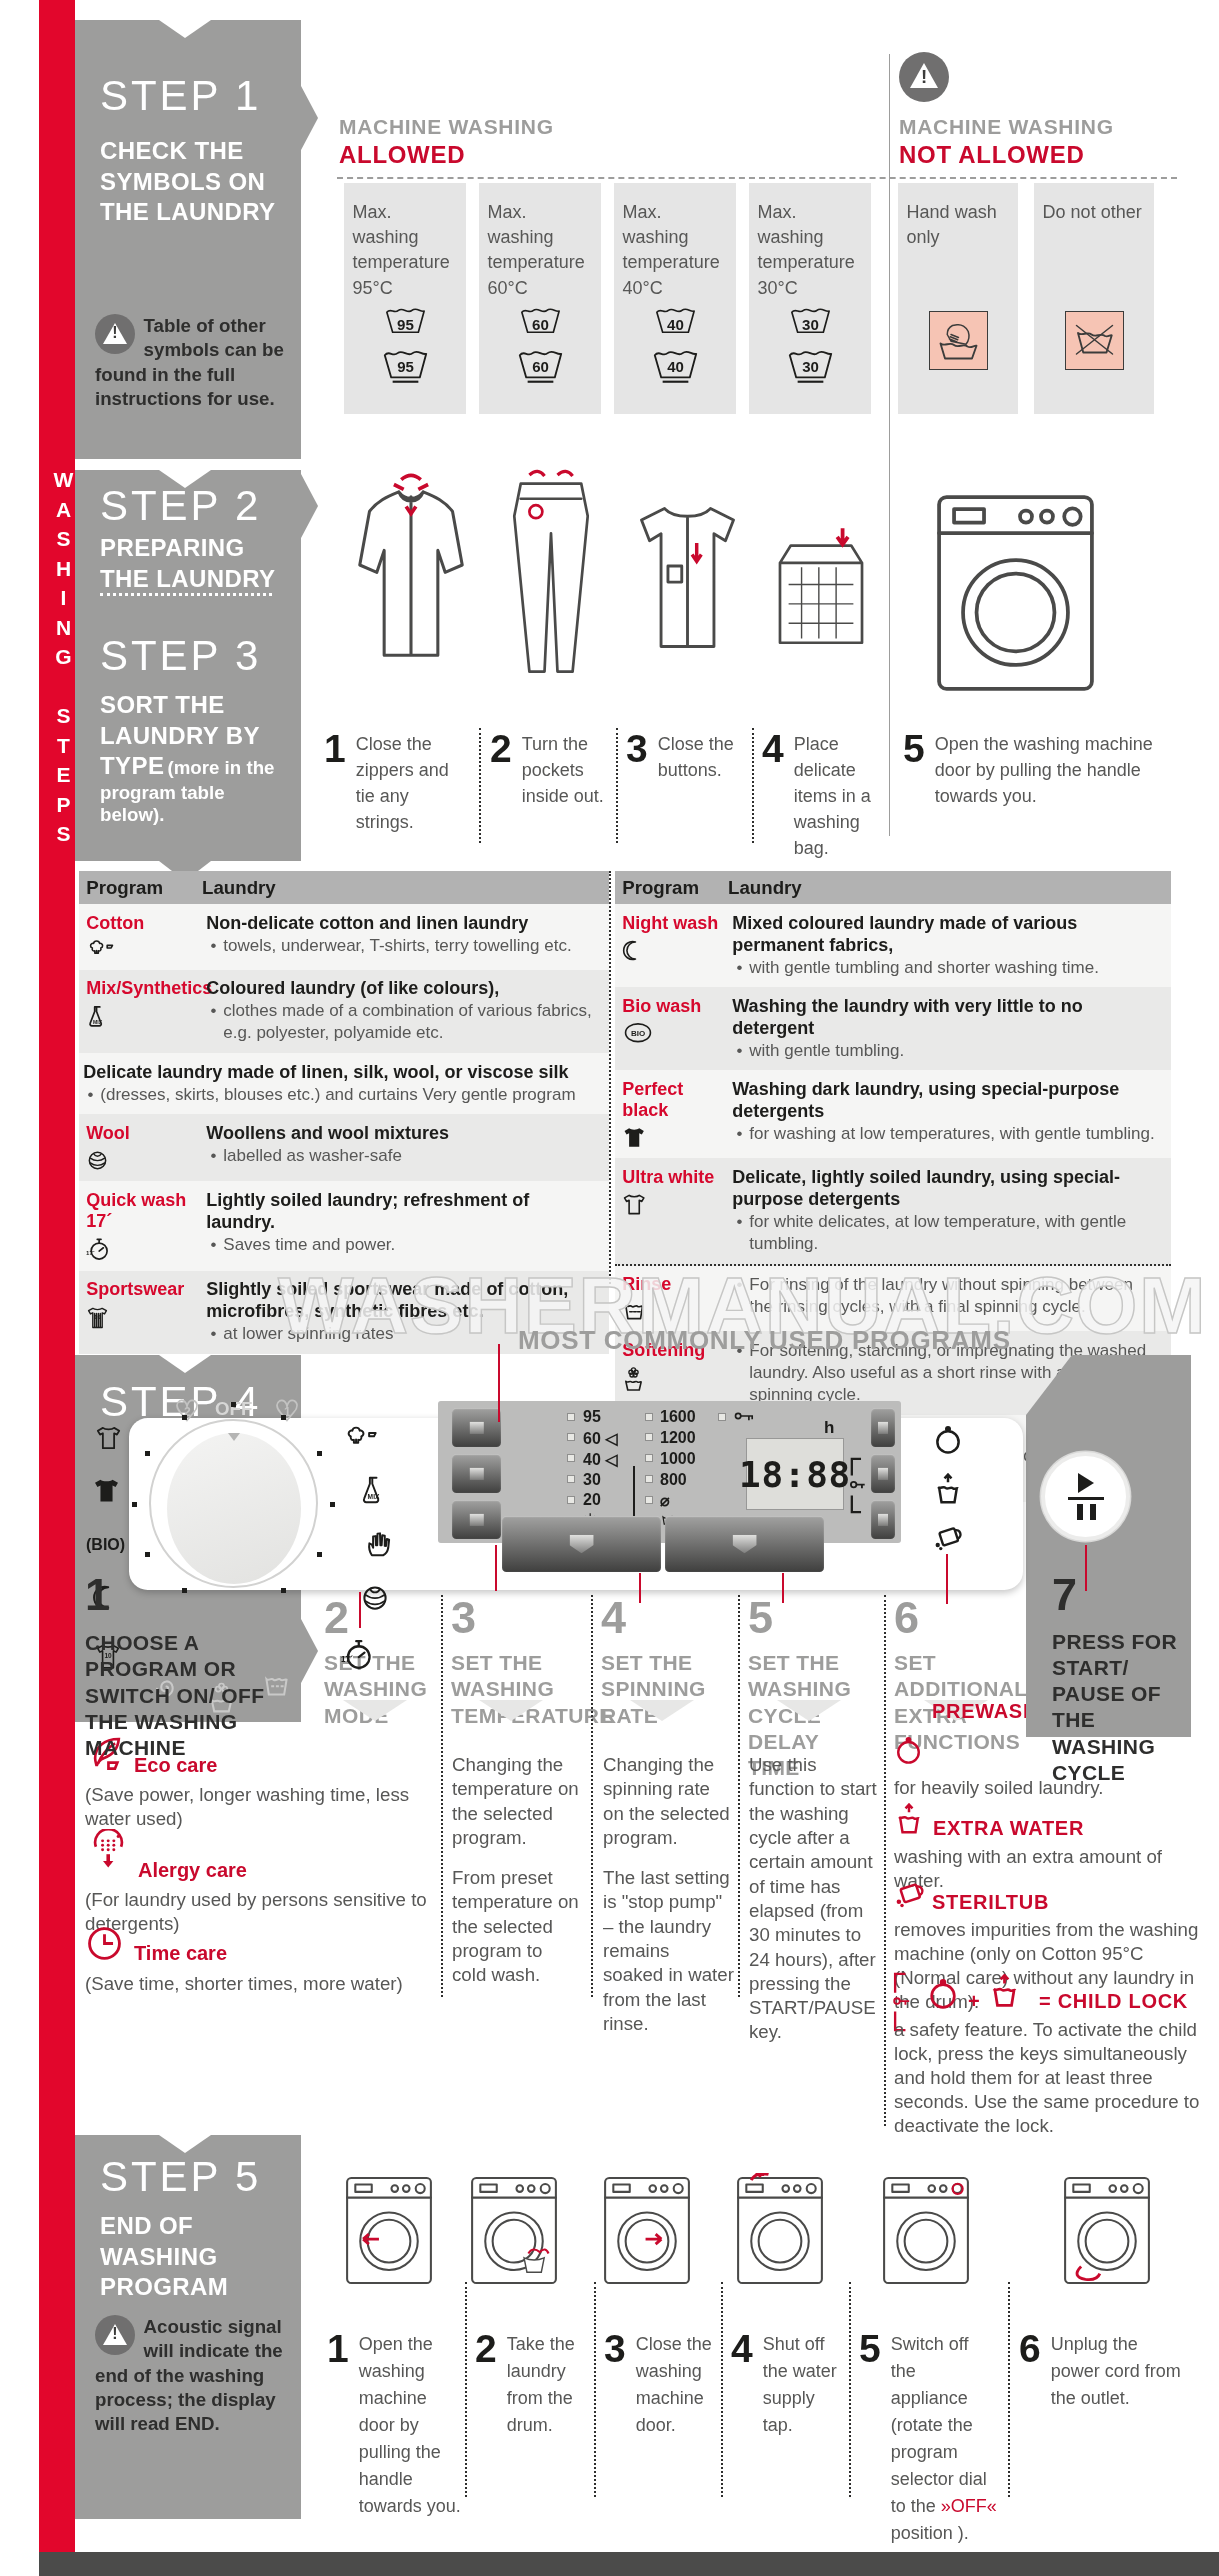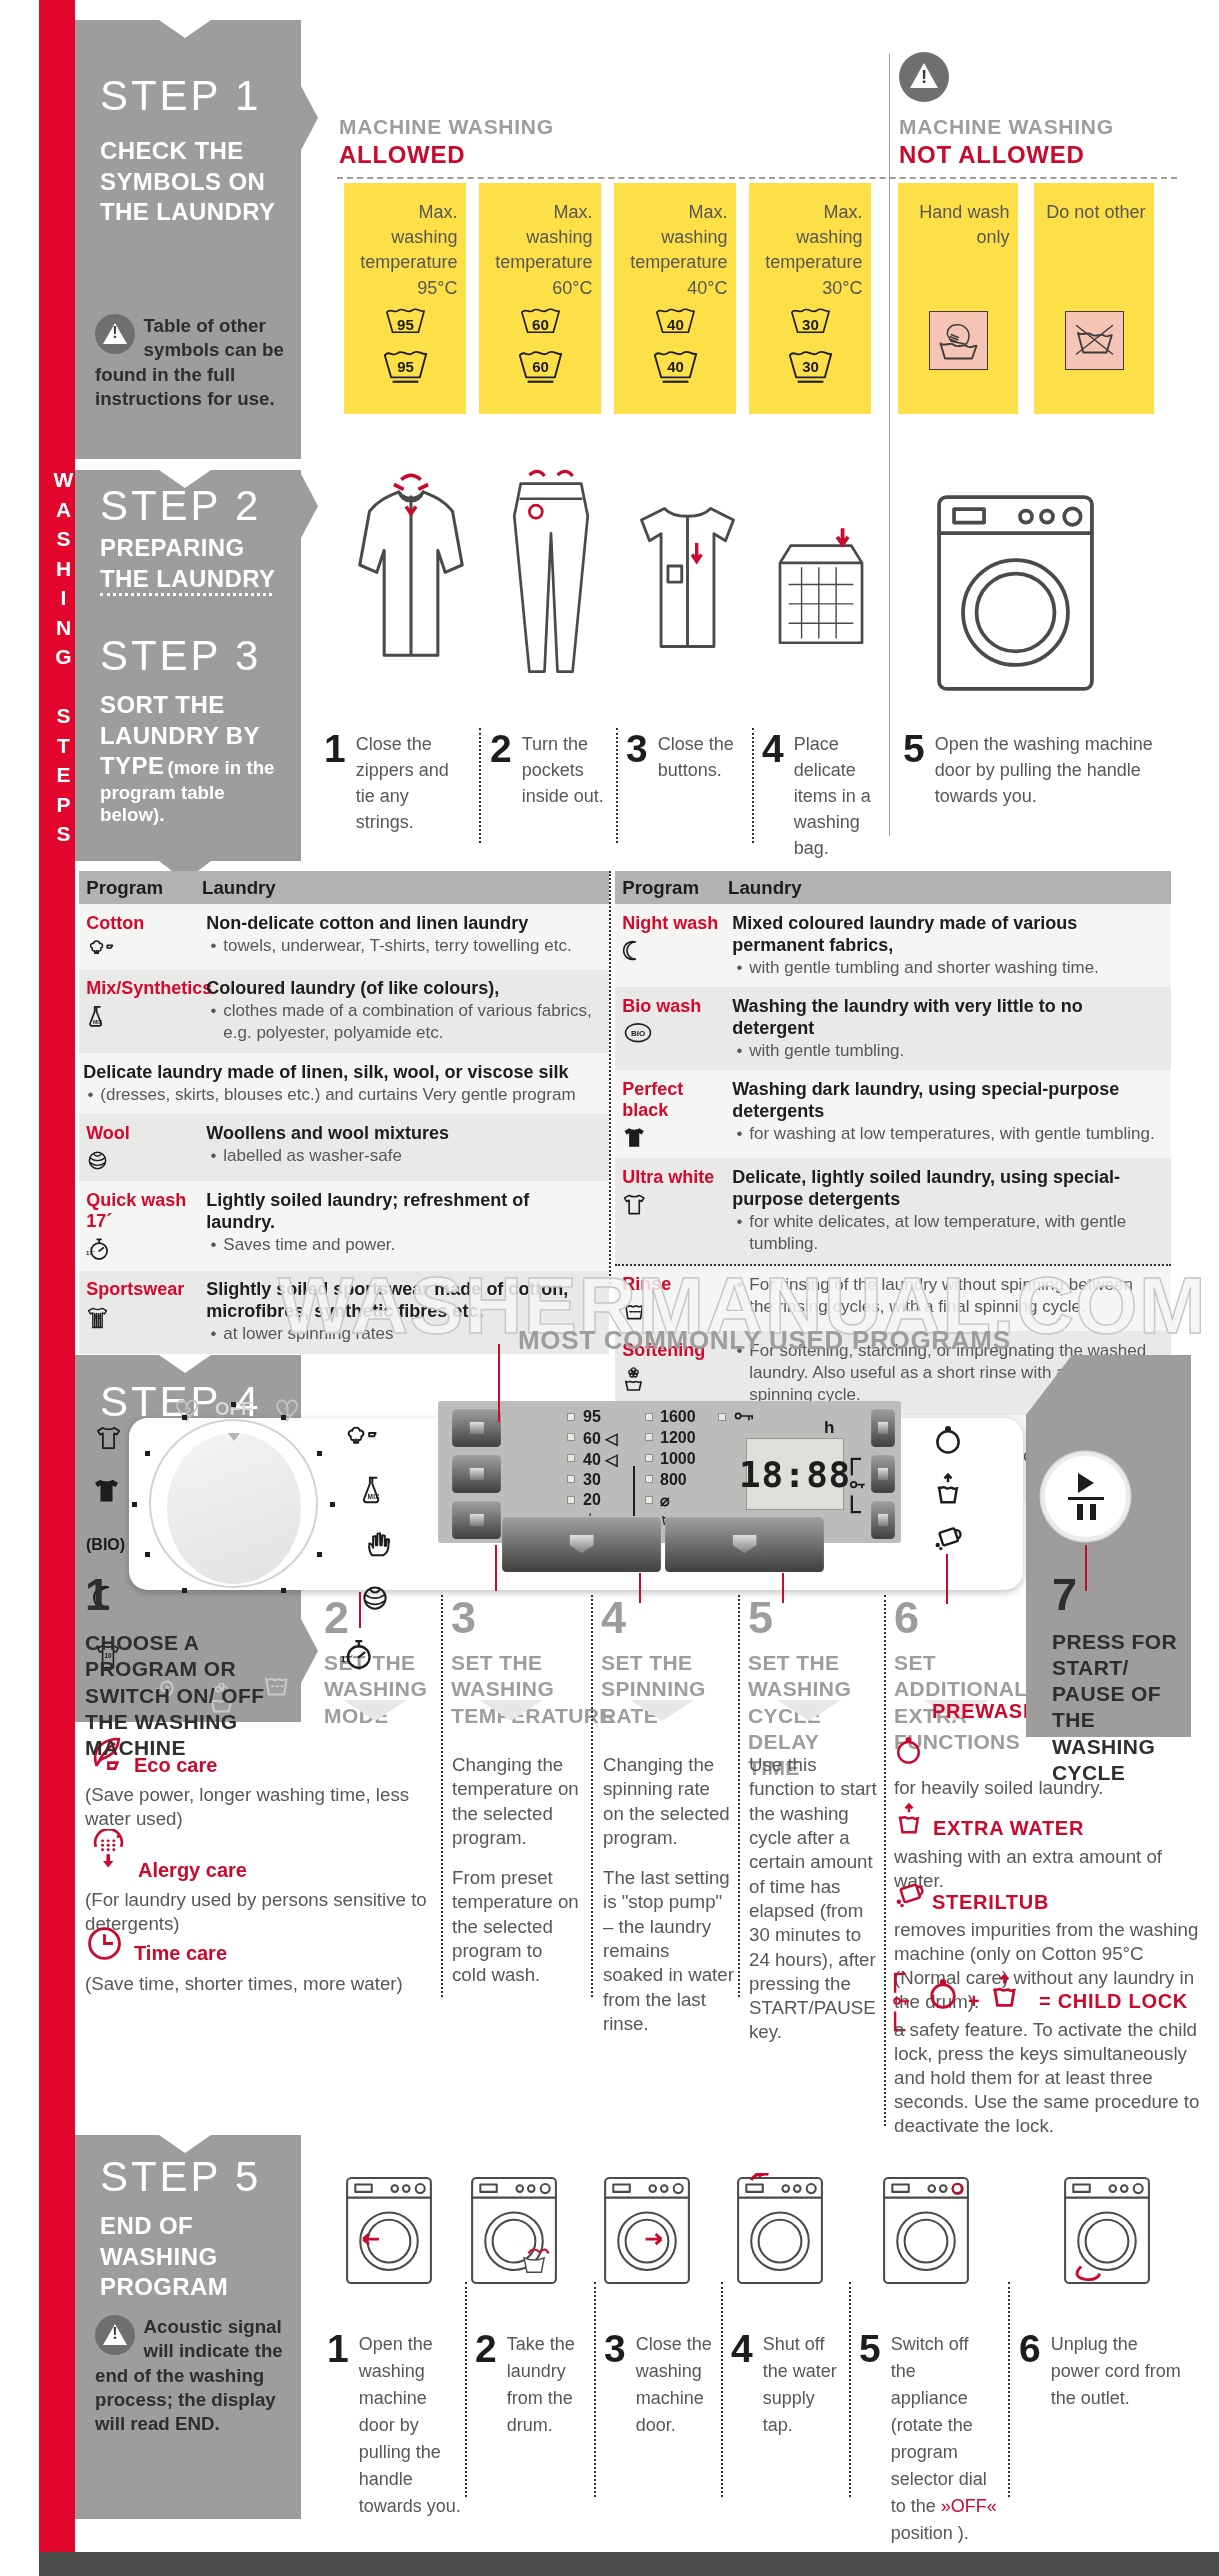--- a/index.html
+++ b/index.html
@@ -14,21 +14,21 @@
   .step-sub{font-size:24px;font-weight:bold;color:#fff;line-height:1.28;letter-spacing:0.4px}
   .sub-note{font-size:18.7px;font-weight:bold;color:#fff}
   .warnwrap{width:40px;height:40px;border-radius:50%;background:#706f6f;position:relative;flex:none}
   .warntri{position:absolute;left:8px;top:8.6px;width:0;height:0;border-left:12.2px solid transparent;border-right:12.2px solid transparent;border-bottom:21px solid #fff}
   .warnex{position:absolute;left:0;top:10px;width:40px;text-align:center;font-weight:bold;font-size:16px;color:#3c3c3b}
   .gray-note{font-size:18.7px;font-weight:bold;color:#2e2e2d;line-height:1.3}
   .h-gray{font-size:21px;font-weight:bold;color:#9d9d9c;letter-spacing:0.7px}
   .h-red{font-size:24px;font-weight:bold;color:#c9092d;letter-spacing:0.7px}
   .dashline{position:absolute;border-top:2.2px dashed #9d9d9c}
   .vline{position:absolute;width:1.4px;background:#9d9d9c}
-  .card{position:absolute;width:122px;height:231px;background:#fde047;text-align:right}
+  .card{position:absolute;width:122px;height:231px;background:#e5e5e5;text-align:left}
   .card-label{padding:17px 8.6px 0;font-size:18px;color:#575756;line-height:1.4}
   .tubstack{position:absolute;left:0;right:0;top:121px;display:flex;flex-direction:column;align-items:center;gap:5.7px}
   .pinksq{width:59px;height:59px;background:#f6c4b4;border:1.4px solid #3c3c3b;margin:0 auto;display:flex;align-items:center;justify-content:center}
   .prepnum{font-size:39px;font-weight:bold;color:#1d1d1b;line-height:.9;margin-right:10px}
   .preptxt{font-size:18px;color:#575756;line-height:1.45}
   .dotsep{position:absolute;border-left:2.9px dotted #2e2e2d}
   .outline{stroke:#4a4a49;fill:none;stroke-width:2.5;stroke-linejoin:round;stroke-linecap:round}
   
   .ttable{position:absolute;top:871px}
   .thead{display:flex;background:#b2b2b2;height:33px;align-items:center;font-size:18.7px;font-weight:bold;color:#1d1d1b}

